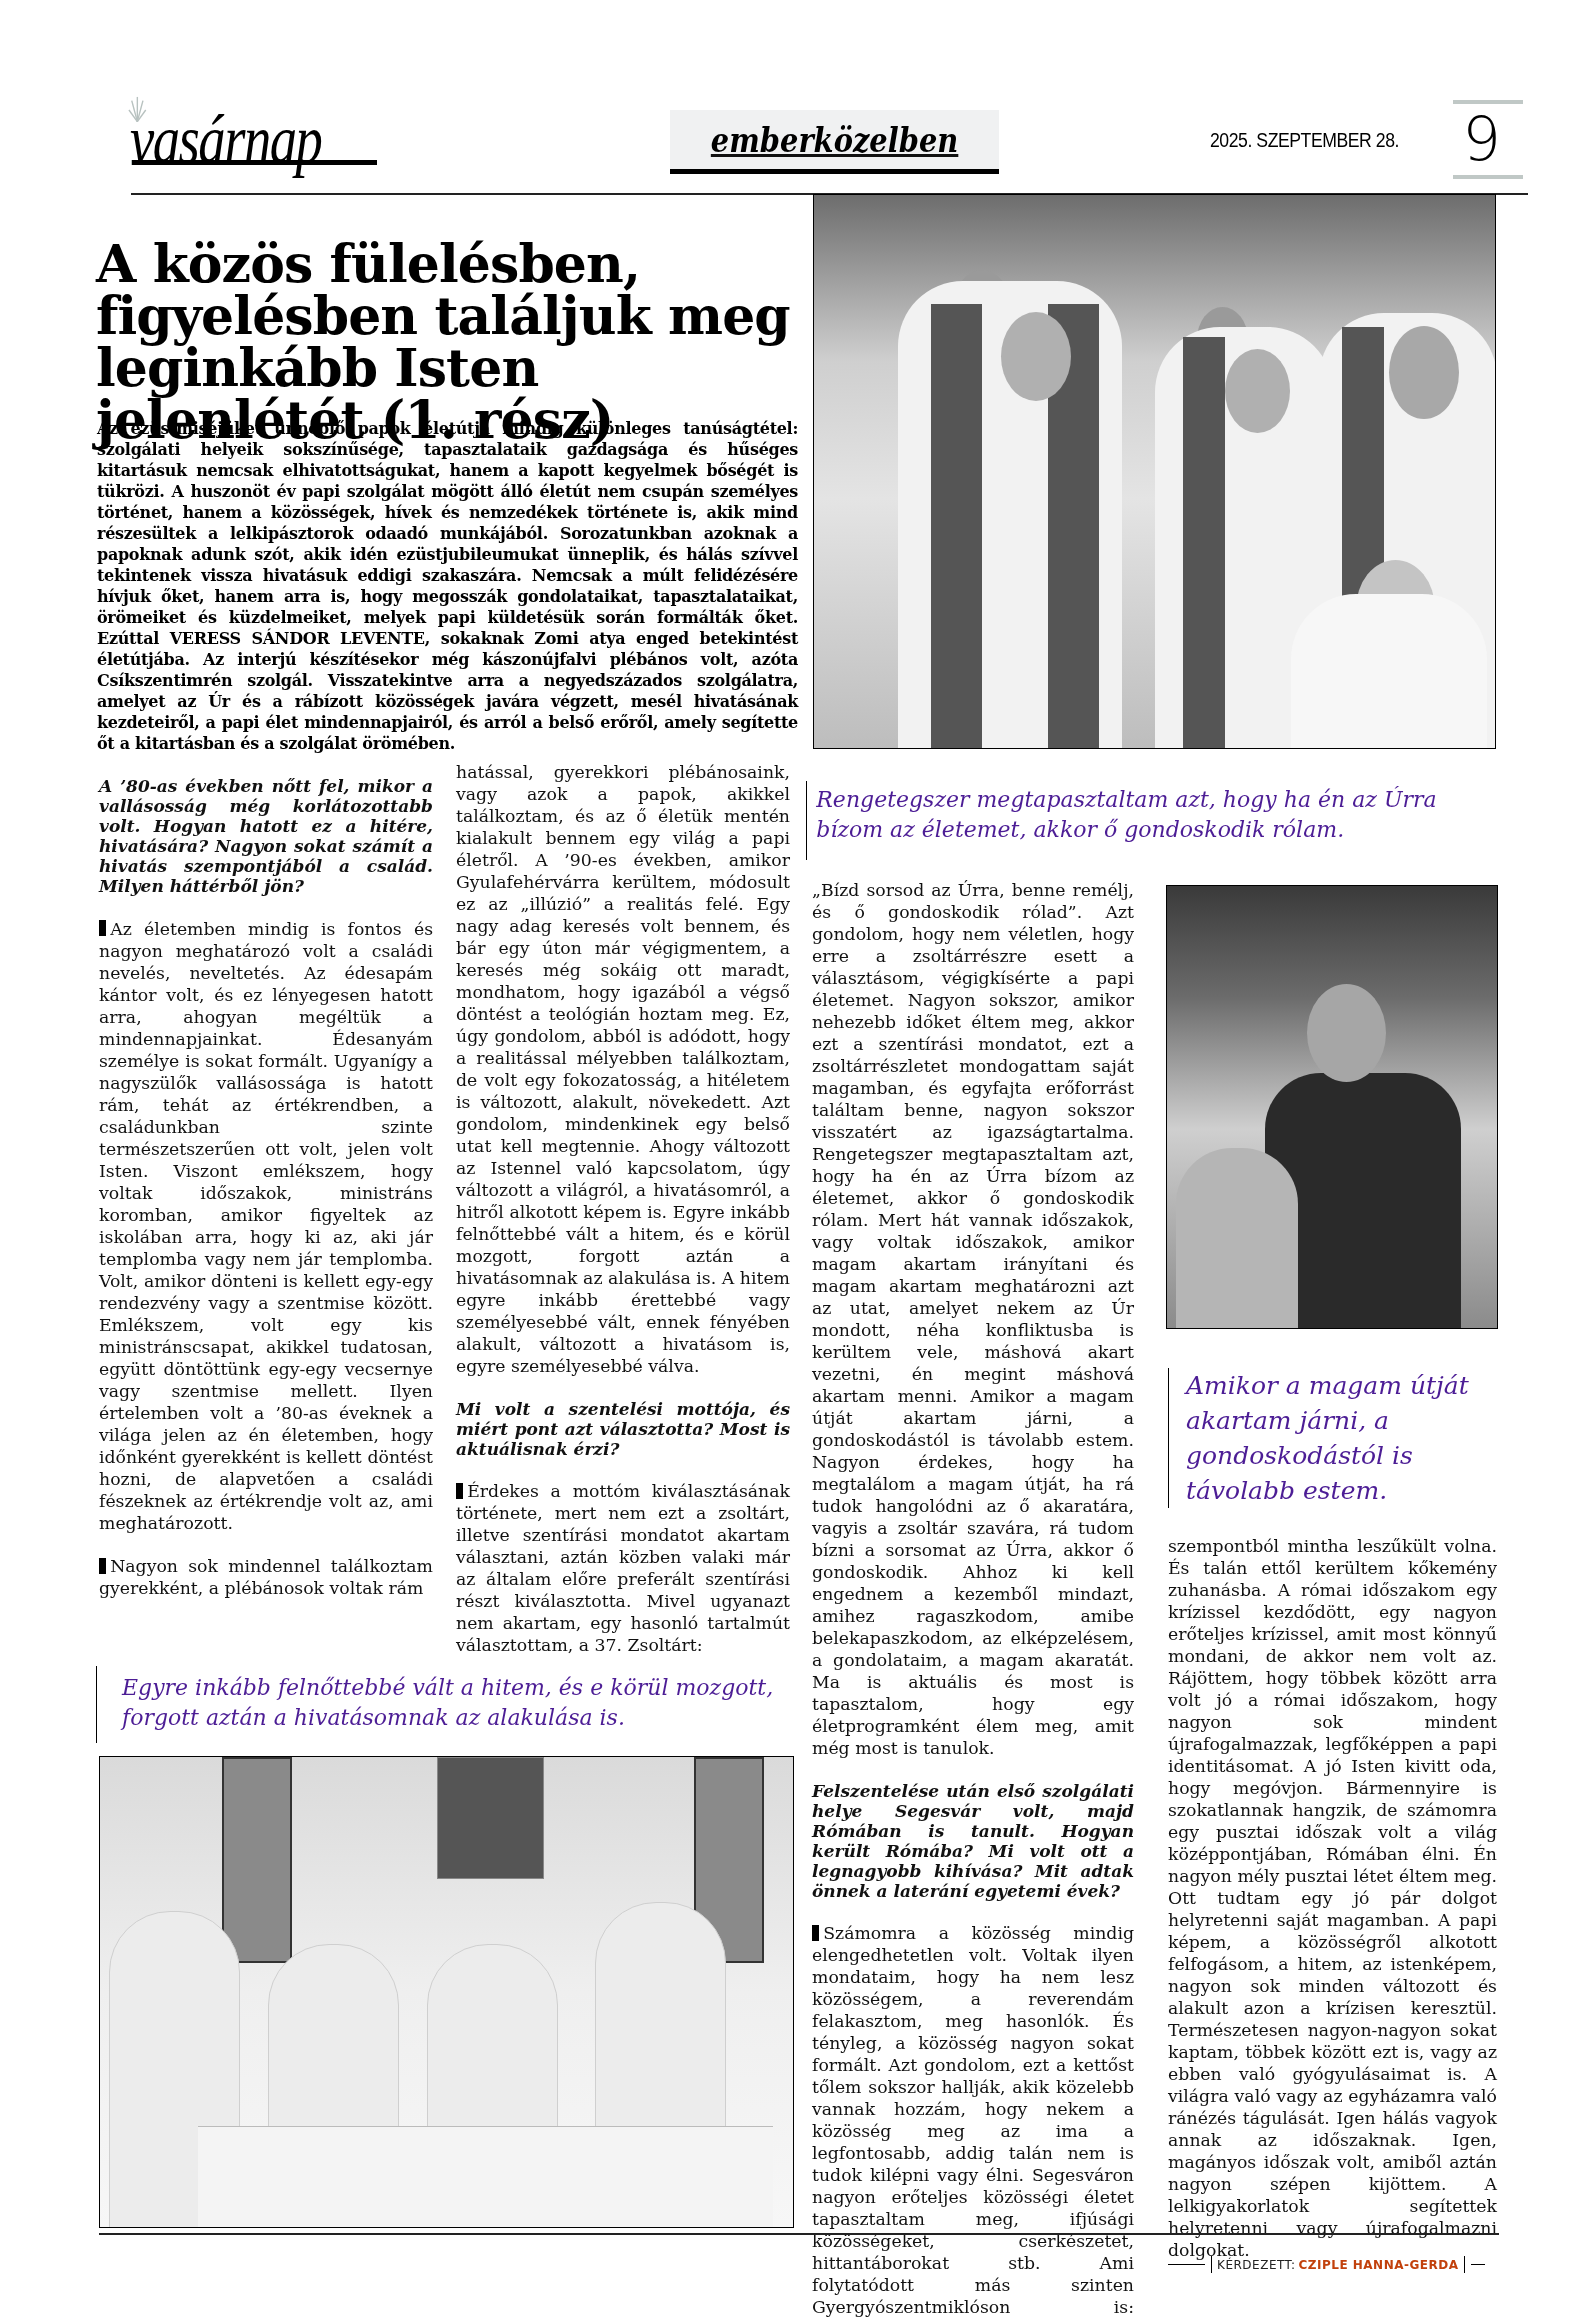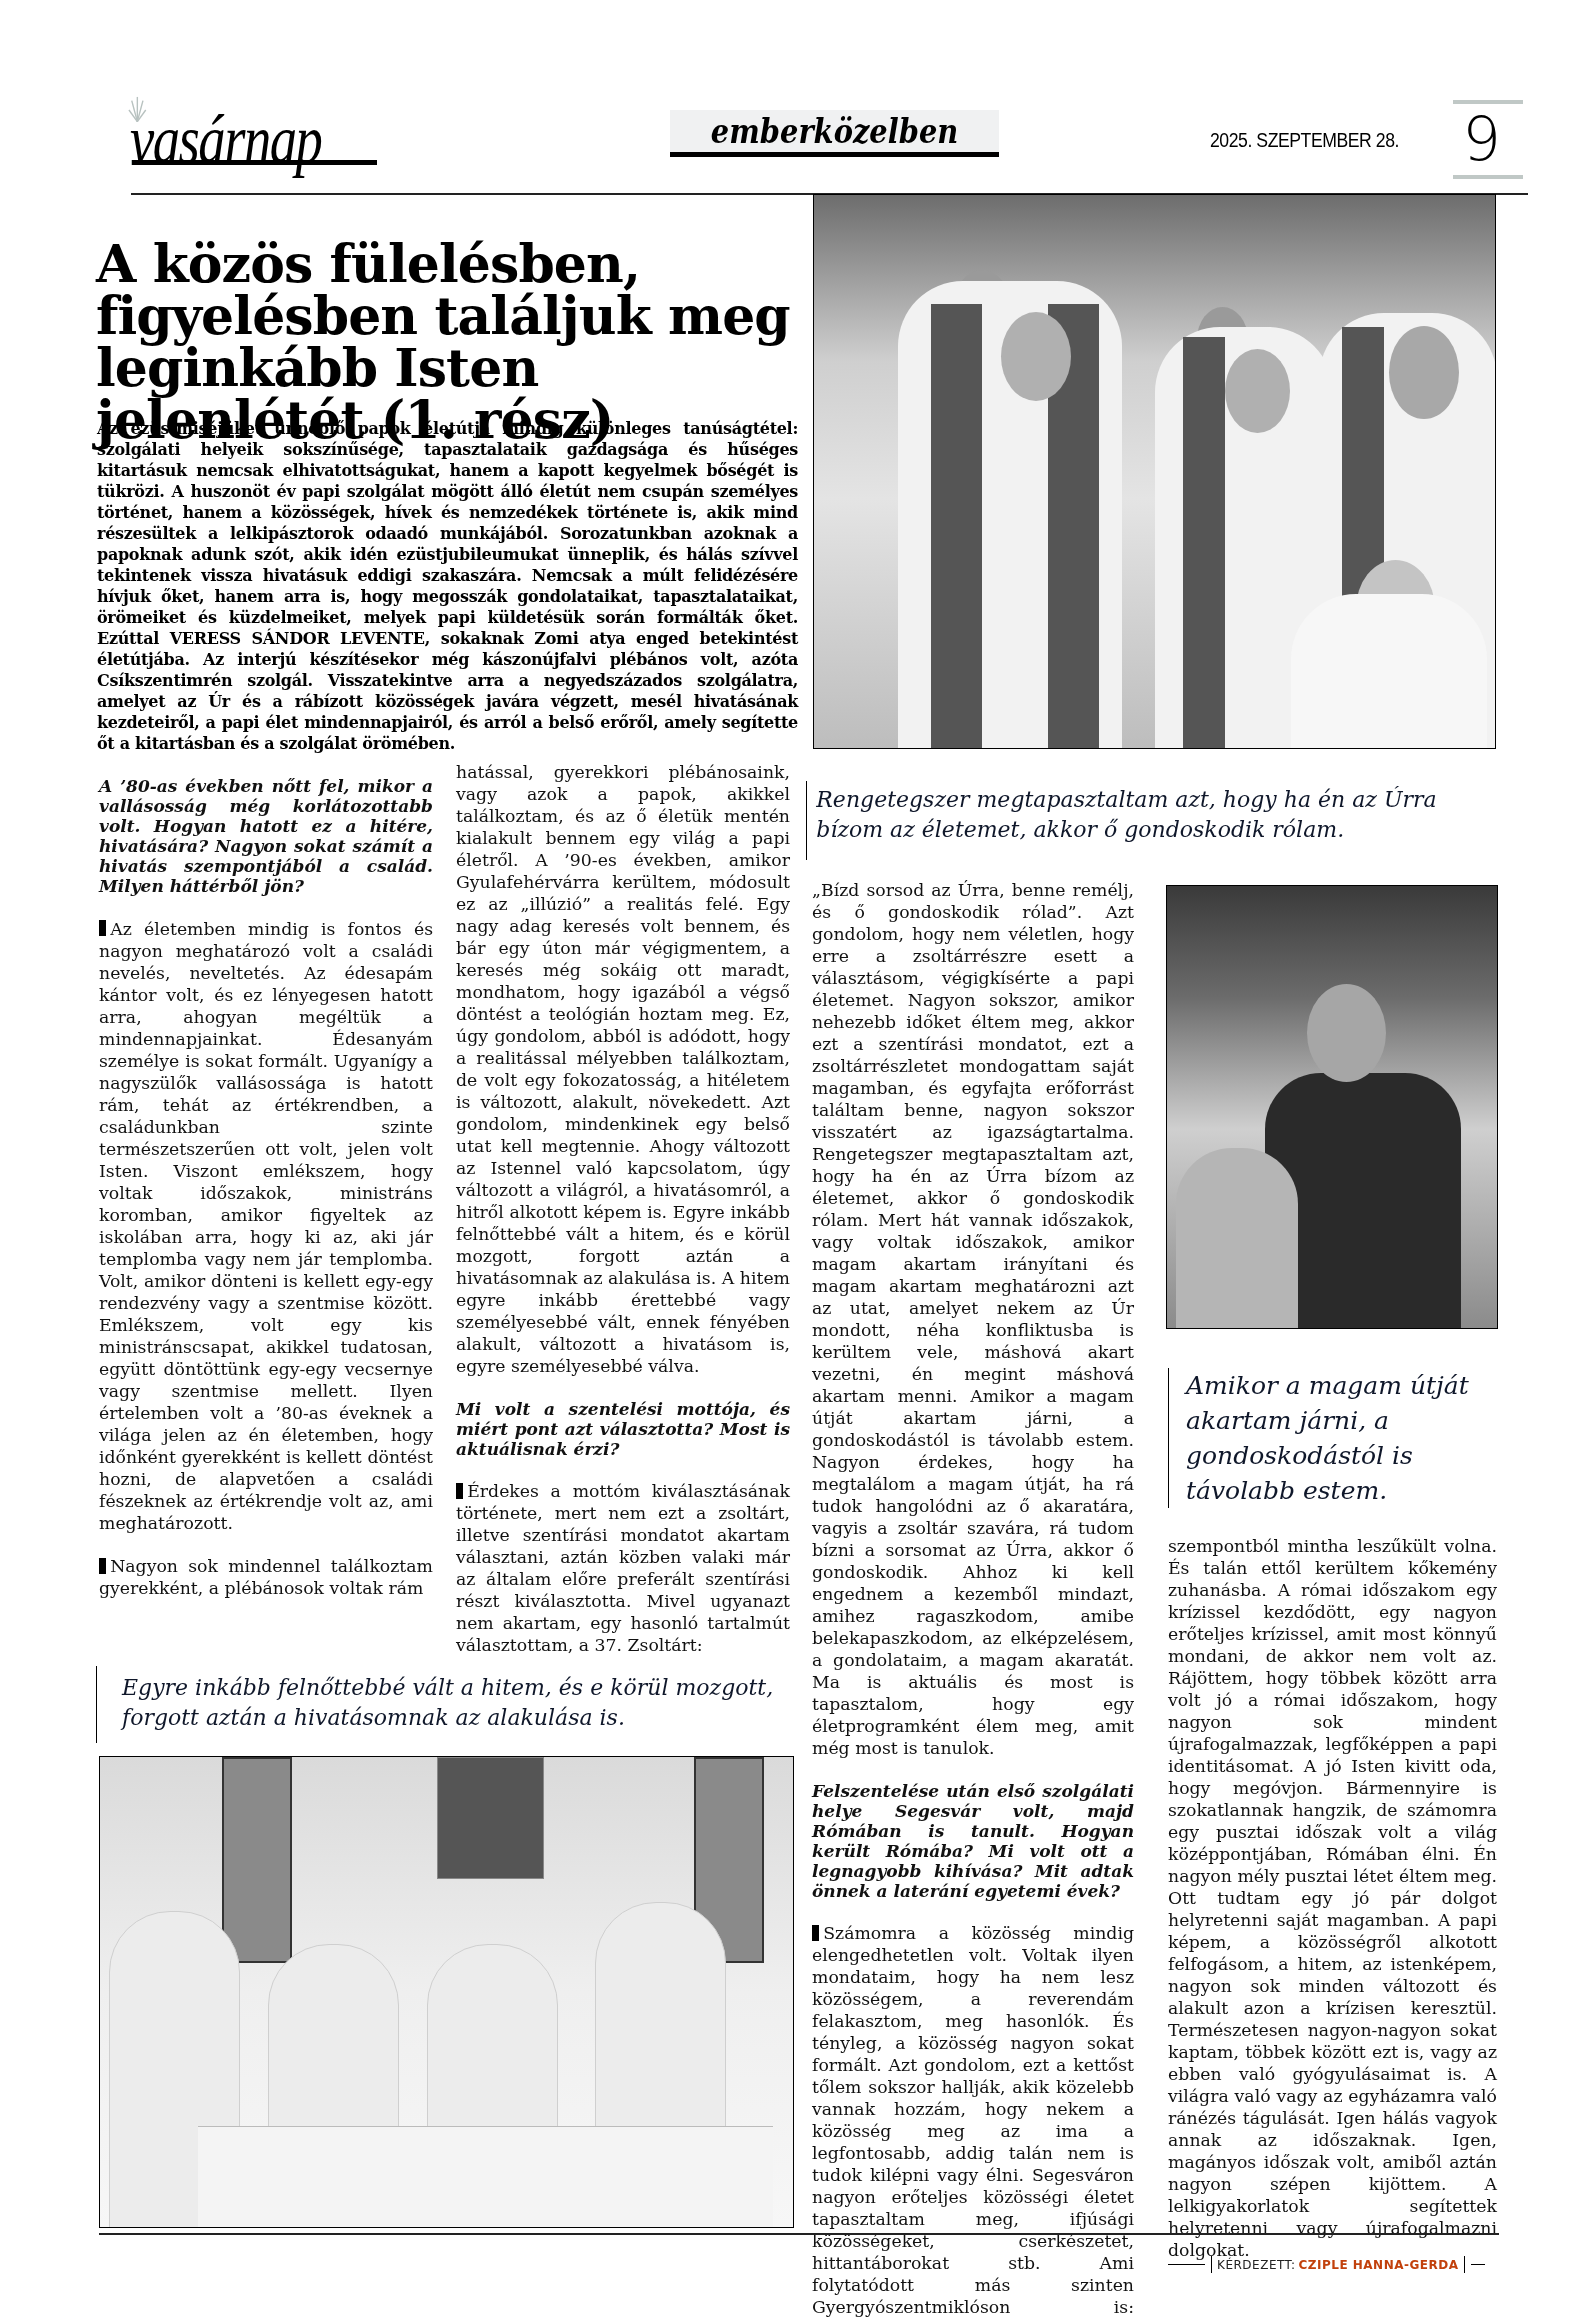--- a/index.html
+++ b/index.html
@@ -5,21 +5,21 @@
   * { box-sizing: border-box; margin: 0; padding: 0; }
   html, body { width: 1595px; height: 2319px; background: #ffffff; overflow: hidden; }
   body { position: relative; font-family: "DejaVu Serif", serif; color: #111; }
 
   
   .masthead { position: absolute; left: 0; top: 0; width: 1595px; height: 196px; margin-left: 32px; }
   .brand { position: absolute; left: 98px; top: 105px; font-family: "Liberation Serif", serif; font-style: italic; font-size: 70px; letter-spacing: -1.9px; color: #000; line-height: 1; transform: scaleX(0.78); transform-origin: left; }
   .brand-sun { position: absolute; left: 96px; top: 96px; width: 18.7px; height: 28px; }
   .brand-rule { position: absolute; left: 100px; top: 160px; width: 245px; height: 5.1px; background: #000; }
   .brand-rule-grey { position: absolute; left: 99px; top: 160px; width: 11.2px; height: 5.1px; background: #b8c2c0; }
-  .section-box { position: absolute; left: 638px; top: 110px; width: 329px; height: 47px; background: #f0f1f2; border-bottom: 5.6px solid #000; display: flex; align-items: center; justify-content: center; }
+  .section-box { position: absolute; left: 638px; top: 110px; width: 329px; height: 64px; background: #f0f1f2; border-bottom: 5.6px solid #000; display: flex; align-items: center; justify-content: center; text-decoration: underline; }
   .section-label { font-family: "DejaVu Serif", serif; font-weight: bold; font-style: italic; font-size: 34px; color: #000; transform: scaleX(0.85); }
   .issue-date { position: absolute; left: 1178px; top: 129px; font-family: "Liberation Sans", sans-serif; font-size: 19.6px; color: #000; letter-spacing: -0.5px; transform: scaleX(0.9); transform-origin: left; }
   .page-no { position: absolute; left: 1421px; top: 100px; width: 70px; height: 79px; border-top: 4.7px solid #c0c8c6; border-bottom: 4.7px solid #c0c8c6; font-family: "DejaVu Sans", sans-serif; font-size: 61px; line-height: 70px; color: #000; font-weight: 300; padding-left: 9.3px; }
   .top-rule { position: absolute; left: 99px; top: 193px; width: 1397px; height: 1.9px; background: #222; }
 
   
   .headline { position: absolute; left: 96px; top: 238px; width: 701px; font-family: "DejaVu Serif", serif; font-weight: bold; font-size: 52px; line-height: 52px; letter-spacing: -0.9px; color: #000; }
   .lead { position: absolute; left: 97px; top: 418px; width: 701px; font-family: "DejaVu Serif", serif; font-weight: bold; font-size: 16px; line-height: 21px; text-align: justify; color: #000; letter-spacing: -0.3px; }
 
   
@@ -33,21 +33,21 @@
   .col p { margin: 0; }
   .q { font-weight: bold; font-style: italic; font-size: 17px; line-height: 20px; margin-bottom: 21.5px !important; }
   .a { margin-bottom: 21.5px !important; }
   .sq { display: inline-block; width: 6.5px; height: 16px; background: #000; margin-right: 4.7px; vertical-align: -1.9px; }
   .c1 { left: 99px; top: 776px; width: 334px; }
   .c2 { left: 456px; top: 761px; width: 334px; }
   .c3 { left: 812px; top: 879px; width: 322px; }
   .c4 { left: 1168px; top: 1535px; width: 329px; }
 
   
-  .pull { position: absolute; font-family: "DejaVu Serif", serif; font-style: italic; color: #0f172a; border-left: 1.4px solid #000; }
+  .pull { position: absolute; font-family: "DejaVu Serif", serif; font-style: italic; color: #4c1d95; border-left: 1.4px solid #000; }
   .pull-1 { left: 806px; top: 781px; width: 692px; padding-left: 9.3px; font-size: 22px; line-height: 30px; height: 79px; padding-top: 3.7px; }
   .pull-2 { left: 96px; top: 1666px; width: 696px; padding-left: 25px; font-size: 22px; line-height: 30px; height: 77px; padding-top: 6.5px; }
   .pull-3 { left: 1168px; top: 1368px; width: 327px; padding-left: 17px; font-size: 25px; line-height: 35px; height: 140px; }
 
   
   .portrait-photo { position: absolute; left: 1166px; top: 885px; width: 332px; height: 444px; background: linear-gradient(180deg, #3a3a3a 0%, #6b6b6b 25%, #cfcfcf 55%, #8b8b8b 100%); border: 0.9px solid #000; overflow: hidden; }
   .portrait-photo .man-head { position: absolute; left: 140px; top: 98px; width: 79px; height: 98px; border-radius: 50%; background: #a6a6a6; }
   .portrait-photo .man-body { position: absolute; left: 98px; top: 187px; width: 196px; height: 262px; border-radius: 56px 56px 0 0; background: #2a2a2a; }
   .portrait-photo .girl { position: absolute; left: 9.3px; top: 262px; width: 122px; height: 187px; border-radius: 56px 56px 0 0; background: #b5b5b5; }
 

